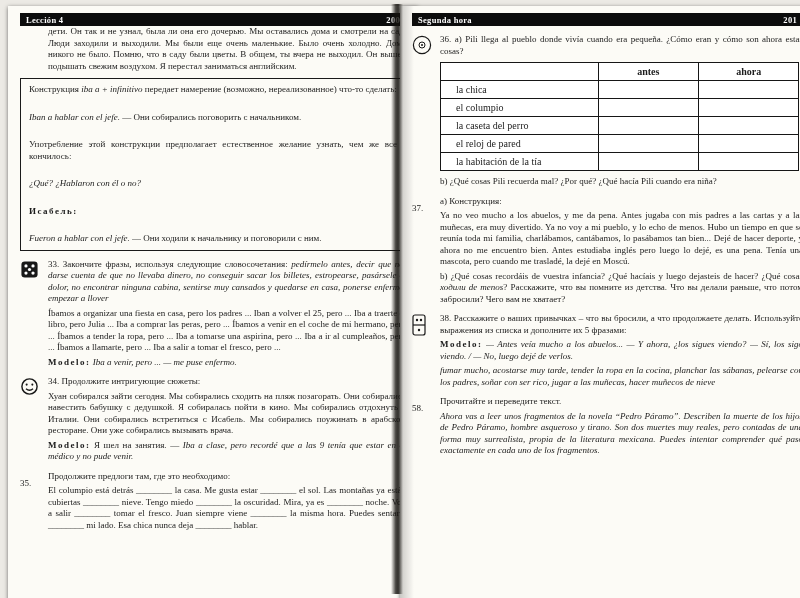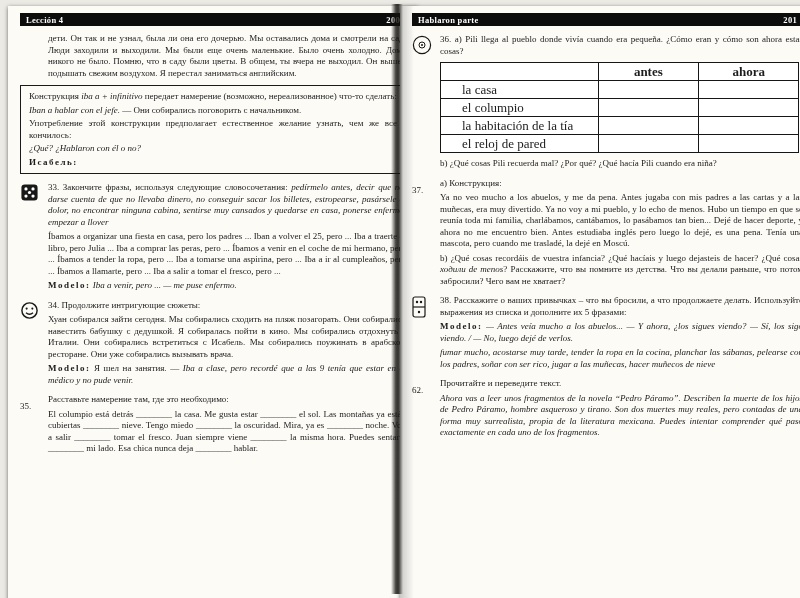--- a/index.html
+++ b/index.html
@@ -4,36 +4,36 @@
 <style>
   html,body{margin:0;padding:0;overflow:hidden}
   body{width:800px;height:598px;background:#eceae5;font-family:"Liberation Serif",serif;color:#1c1c1c}
   .scene{position:relative;width:800px;height:598px;background:#eceae5}
   .page{position:absolute;top:6px;height:586px;background:#fcfbf6;box-shadow:0 1px 4px rgba(0,0,0,.55);padding:7px 12px;overflow:hidden}
   .page.left{left:8px;width:386px}
   .page.right{left:400px;width:391px}
   .page.left::after{content:"";position:absolute;right:0;top:0;width:12px;height:100%;background:linear-gradient(270deg,rgba(0,0,0,.22),transparent)}
   .page.right::before{content:"";position:absolute;left:0;top:0;width:14px;height:100%;background:linear-gradient(90deg,rgba(0,0,0,.20),transparent)}
   .spine{position:absolute;left:391px;top:4px;width:12px;height:590px;background:linear-gradient(90deg,rgba(0,0,0,0),rgba(20,18,14,.78) 40%,rgba(20,18,14,.85) 60%,rgba(0,0,0,0))}
-  .hdr{display:flex;justify-content:space-between;align-items:center;background:#0c0c0c;color:#fff;height:13px;padding:0 6px;font-size:8.5px;font-weight:bold;margin-bottom:7px;letter-spacing:.3px}
+  .hdr{display:flex;justify-content:space-between;align-items:center;background:#0c0c0c;color:#fff;height:13px;padding:0 6px;font-size:8.5px;font-weight:bold;letter-spacing:.3px}
   .txt{font-size:9px;line-height:11.5px;text-align:justify}
   .indent{margin:0 0 0 28px}
   p{margin:0}
   .mt{margin-top:3px}
   .gbox{border:1px solid #1a1a1a;padding:5px 8px;margin-top:6px}
-  .gbox p + p{margin-top:2px}
+  .gbox p + p{margin-top:16px}
   .ex{display:flex;margin-top:8px}
   .gutter{flex:0 0 28px;padding-top:1px}
   .exbody{flex:1;min-width:0}
   .b{font-weight:normal}
   .es{font-style:italic}
   .sp{font-weight:bold;letter-spacing:1.5px}
   .icon{display:block}
   table.tbl{border-collapse:collapse;width:99%;margin:5px 0 5px;background:#fff}
-  table.tbl th,table.tbl td{border:1px solid #161616;height:15px;font-size:13px;padding:1px 21px;text-align:left}
+  table.tbl th,table.tbl td{border:1px solid #161616;height:15px;font-size:10px;padding:1px 15px;text-align:left}
   table.tbl th{font-weight:bold;text-align:center}
   table.tbl .c-label{width:44%}
   table.tbl .c-a{width:28%}
 </style>
 </head>
 <body>
 
 <div class="scene">
 
   <div class="page left">
@@ -43,20 +43,21 @@
     </div>
 
     <p class="txt indent">дети. Он так и не узнал, была ли она его дочерью. Мы оставались дома и смотрели на сад. Люди заходили и выходили. Мы были еще очень маленькие. Было очень холодно. Дома никого не было. Помню, что в саду были цветы. В общем, ты вчера не выходил. Он вышел подышать свежим воздухом. Я перестал заниматься английским.</p>
 
     <div class="gbox txt">
       <p><span>Конструкция </span><span class="b es">iba a + infinitivo</span><span> передает намерение (возможно, нереализованное) что-то сделать:</span></p>
       <p><span class="b es">Iban a hablar con el jefe.</span><span> — Они собирались поговорить с начальником.</span></p>
       <p>Употребление этой конструкции предполагает естественное желание узнать, чем же все кончилось:</p>
       <p class="es">¿Qué? ¿Hablaron con él o no?</p>
       <p class="sp">Исабель:</p>
+      <p><span class="b es">Fueron a hablar con el jefe.</span><span> — Они ходили к начальнику и поговорили с ним.</span></p>
     </div>
 
     <div class="ex">
       <div class="gutter">
         <svg class="icon" width="19" height="19" viewBox="0 0 20 20">
             <rect x="1.5" y="1.5" width="17" height="17" rx="3.5" fill="#181818"></rect>
             <circle cx="6.3" cy="6.3" r="1.7" fill="#fff"></circle>
             <circle cx="13.7" cy="6.3" r="1.7" fill="#fff"></circle>
             <circle cx="10" cy="10" r="1.7" fill="#fff"></circle>
             <circle cx="6.3" cy="13.7" r="1.7" fill="#fff"></circle>
@@ -84,29 +85,29 @@
         <p class="mt">Хуан собирался зайти сегодня. Мы собирались сходить на пляж позагорать. Они собирались навестить бабушку с дедушкой. Я собиралась пойти в кино. Мы собирались отдохнуть в Италии. Они собирались встретиться с Исабель. Мы собирались поужинать в арабском ресторане. Они уже собирались вызывать врача.</p>
         <p class="mt"><span class="sp">Modelo:</span> <span>Я шел на занятия. — </span><span class="es">Iba a clase, pero recordé que a las 9 tenía que estar en el médico y no pude venir.</span></p>
       </div>
     </div>
 
     <div class="ex">
       <div class="gutter">
         <span class="b txt">35.</span>
       </div>
       <div class="exbody txt">
-        <p><span class="b">Расставьте намерение там, где это необходимо:</span></p>
+        <p><span class="b">Продолжите предлоги там, где это необходимо:</span></p>
         <p class="mt">El columpio está detrás ________ la casa. Me gusta estar ________ el sol. Las montañas ya están cubiertas ________ nieve. Tengo miedo ________ la oscuridad. Mira, ya es ________ noche. Voy a salir ________ tomar el fresco. Juan siempre viene ________ la misma hora. Puedes sentarte ________ mi lado. Esa chica nunca deja ________ hablar.</p>
       </div>
     </div>
   </div>
 
   <div class="page right">
     <div class="hdr">
-      <span>Hablaron parte</span>
+      <span>Segunda hora</span>
       <span>201</span>
     </div>
 
     <div class="ex">
       <div class="gutter">
         <svg class="icon" width="20" height="20" viewBox="0 0 20 20">
             <circle cx="10" cy="10" r="8.6" fill="none" stroke="#181818" stroke-width="1.2"></circle>
             <circle cx="10" cy="10" r="3" fill="none" stroke="#181818" stroke-width="1"></circle>
             <circle cx="10" cy="10" r="1" fill="#181818"></circle>
           </svg>
@@ -114,36 +115,41 @@
       <div class="exbody txt">
         <p><span class="b">36.</span> <span class="b">a)</span> <span class="b">Pili llega al pueblo donde vivía cuando era pequeña. ¿Cómo eran y cómo son ahora estas cosas?</span></p>
         <table class="tbl">
           <tbody>
               <tr>
             <th class="c-label"></th>
             <th class="c-a">antes</th>
             <th class="c-a">ahora</th>
           </tr>
           <tr>
-                <td>la casa</td>
+                <td>la chica</td>
                 <td></td>
                 <td></td>
               </tr>
           <tr>
                 <td>el columpio</td>
                 <td></td>
                 <td></td>
               </tr>
           <tr>
-                <td>la habitación de la tía</td>
+                <td>la caseta del perro</td>
                 <td></td>
                 <td></td>
               </tr>
           <tr>
                 <td>el reloj de pared</td>
+                <td></td>
+                <td></td>
+              </tr>
+          <tr>
+                <td>la habitación de la tía</td>
                 <td></td>
                 <td></td>
               </tr>
         </tbody>
           </table>
         <p><span class="b">b)</span> <span class="b">¿Qué cosas Pili recuerda mal? ¿Por qué? ¿Qué hacía Pili cuando era niña?</span></p>
       </div>
     </div>
 
     <div class="ex">
@@ -169,21 +175,21 @@
       </div>
       <div class="exbody txt">
         <p><span class="b">38.</span> <span class="b">Расскажите о ваших привычках – что вы бросили, а что продолжаете делать. Используйте выражения из списка и дополните их 5 фразами:</span></p>
         <p class="mt"><span class="sp">Modelo:</span> <span class="es">— Antes veía mucho a los abuelos... — Y ahora, ¿los sigues viendo? — Sí, los sigo viendo. / — No, luego dejé de verlos.</span></p>
         <p class="mt es">fumar mucho, acostarse muy tarde, tender la ropa en la cocina, planchar las sábanas, pelearse con los padres, soñar con ser rico, jugar a las muñecas, hacer muñecos de nieve</p>
       </div>
     </div>
 
     <div class="ex">
       <div class="gutter">
-        <span class="b txt">62.</span>
+        <span class="b txt">58.</span>
       </div>
       <div class="exbody txt">
         <p><span class="b">Прочитайте и переведите текст.</span></p>
         <p class="mt es">Ahora vas a leer unos fragmentos de la novela “Pedro Páramo”. Describen la muerte de los hijos de Pedro Páramo, hombre asqueroso y tirano. Son dos muertes muy reales, pero contadas de una forma muy surrealista, propia de la literatura mexicana. Puedes intentar comprender qué pasó exactamente en cada uno de los fragmentos.</p>
       </div>
     </div>
   </div>
 
   <div class="spine"></div>
 </div>

